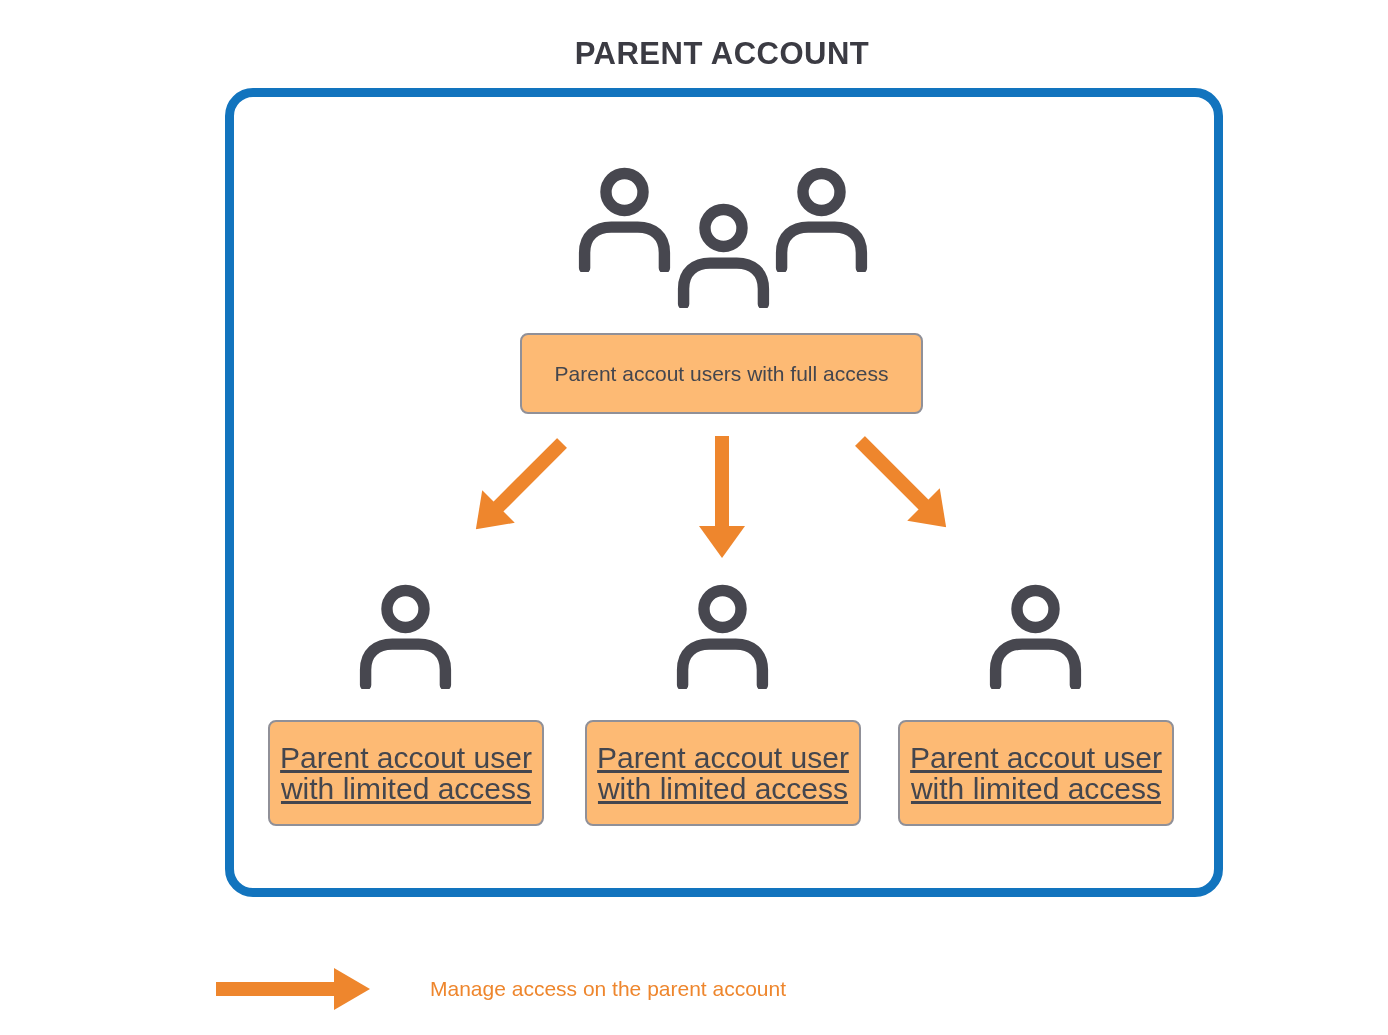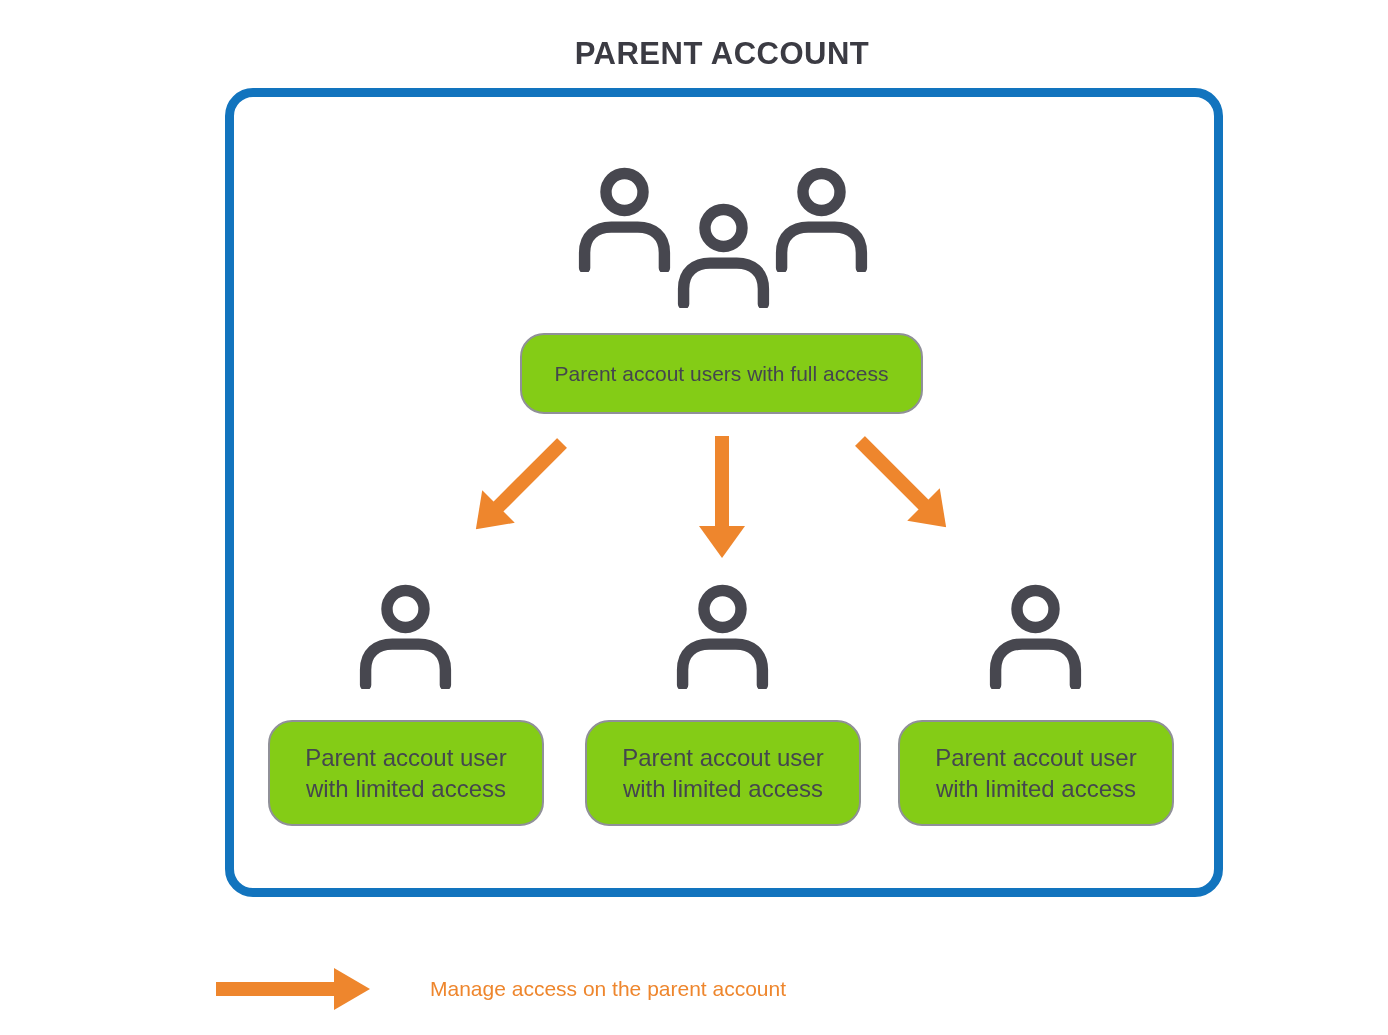--- a/index.html
+++ b/index.html
@@ -32,26 +32,26 @@
   .trio .p-left{left:0;top:0;}
   .trio .p-right{left:197px;top:0;}
   .trio .p-center{left:99px;top:36px;}
 
   .person-solo{position:absolute;top:584px;}
   .solo-0{left:330px;}
   .solo-1{left:647px;}
   .solo-2{left:960px;}
 
   .label-box{
-    position:absolute;background:#84cc16;border:2px solid var(--box-border);
-    border-radius:24px;display:flex;align-items:center;justify-content:center;
+    position:absolute;background:#fdba74;border:2px solid var(--box-border);
+    border-radius:8px;display:flex;align-items:center;justify-content:center;
     color:var(--label-text);text-align:center;
   }
   .top-box{left:492px;top:333px;width:403px;height:81px;font-size:21px;white-space:nowrap;}
-  .child-box{top:720px;width:276px;height:106px;font-size:24px;line-height:31px;}
+  .child-box{top:720px;width:276px;height:106px;font-size:30px;line-height:31px;text-decoration:underline;}
   .child-0{left:240px;}
   .child-1{left:557px;}
   .child-2{left:870px;}
 
   .arrow{position:absolute;color:var(--orange);width:60px;height:122px;}
   .arrow-mid{left:664px;top:436px;}
   .arrow-left{left:461px;top:425px;transform:rotate(45deg);}
   .arrow-right{left:845px;top:423px;transform:rotate(-45deg);}
 
   .legend-arrow{position:absolute;left:188px;top:966px;width:154px;height:46px;color:var(--orange);}

